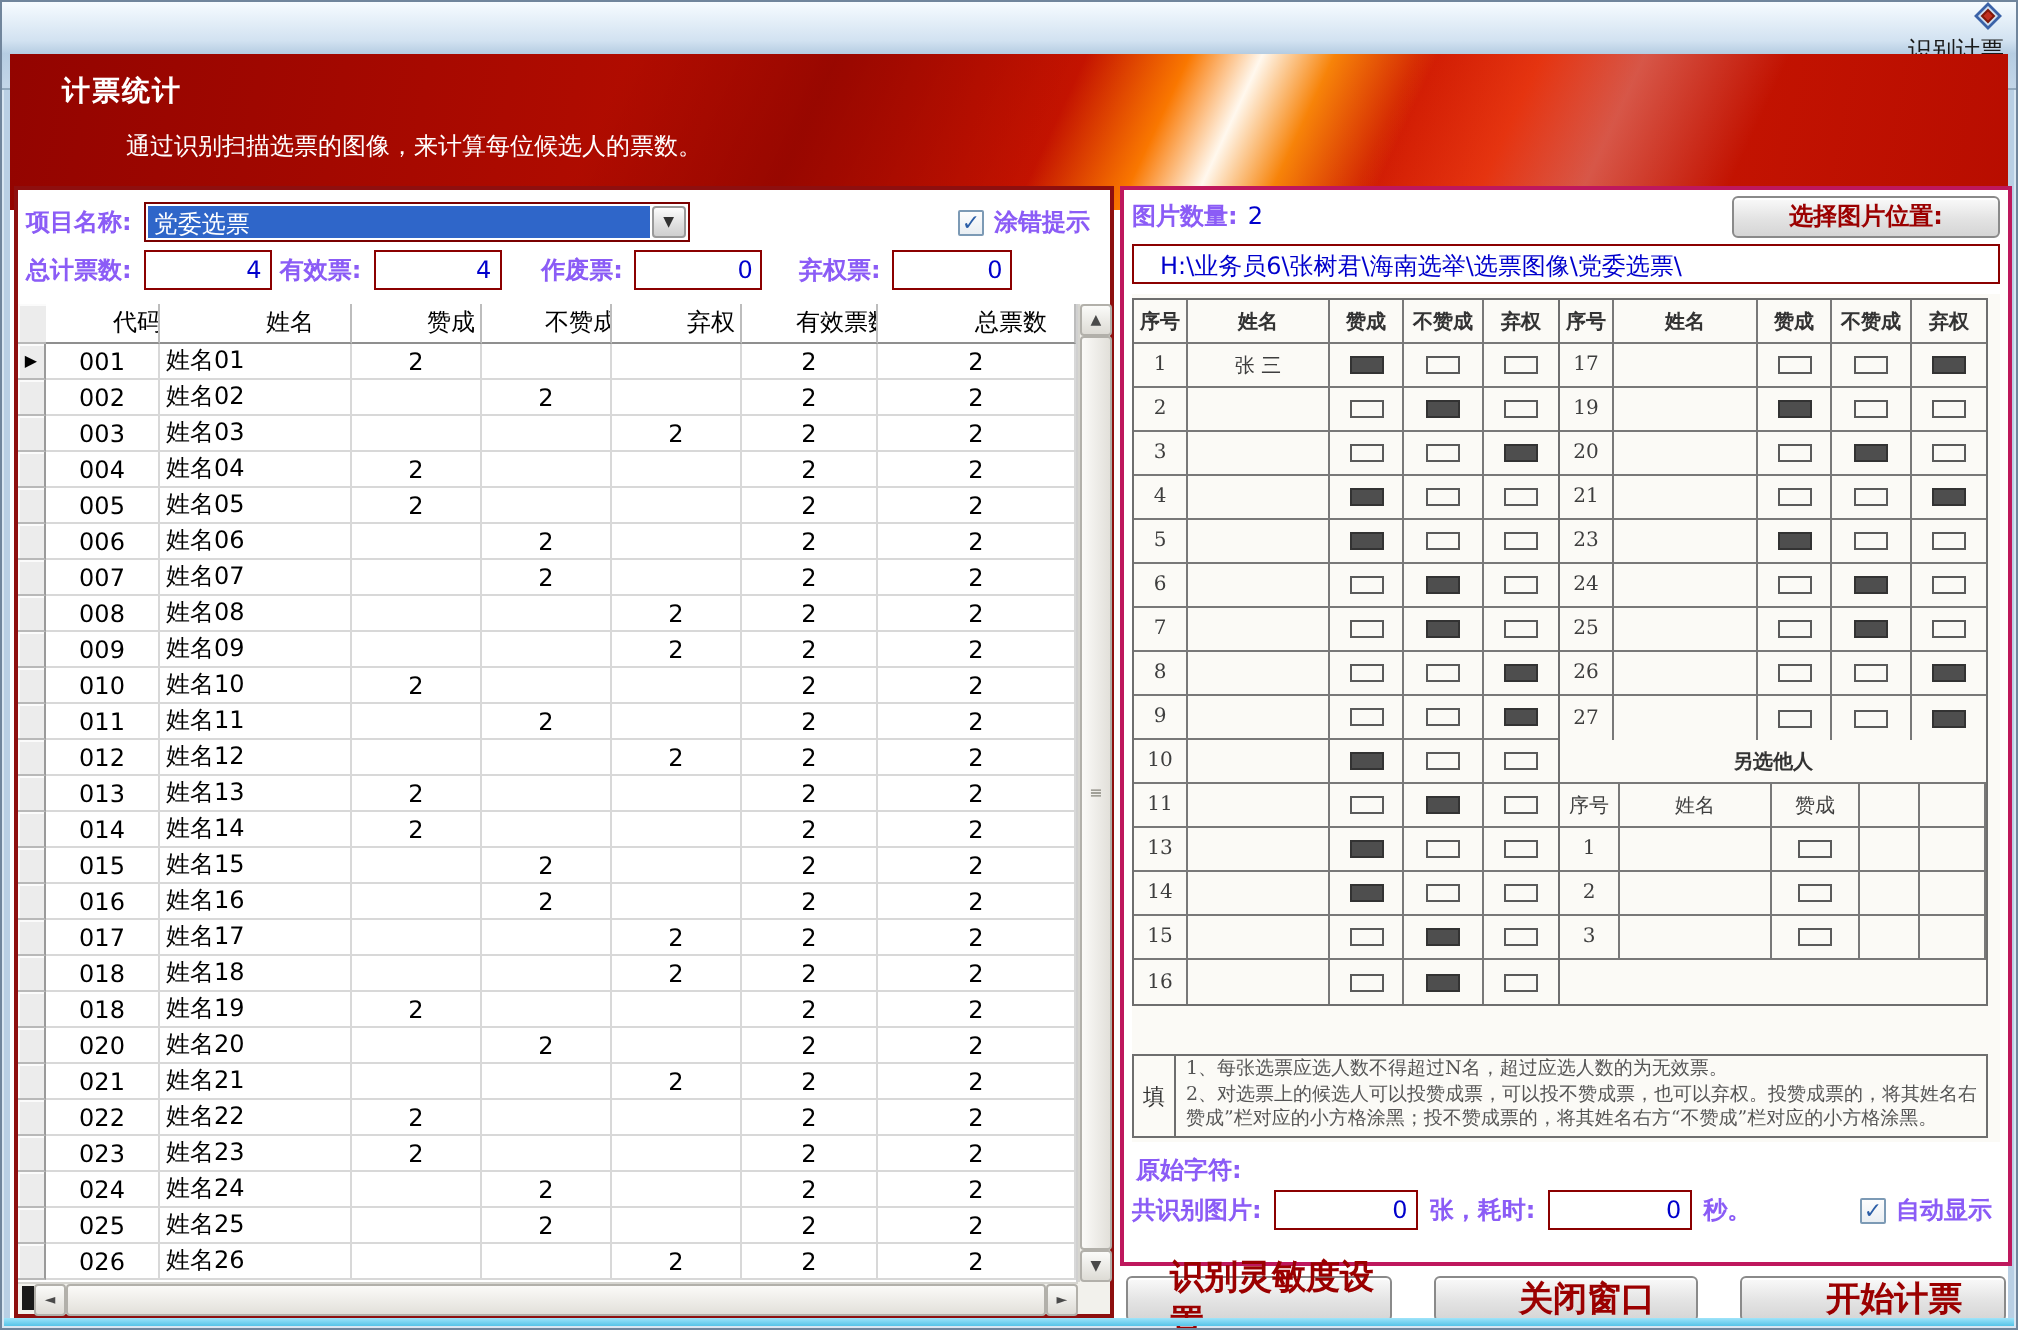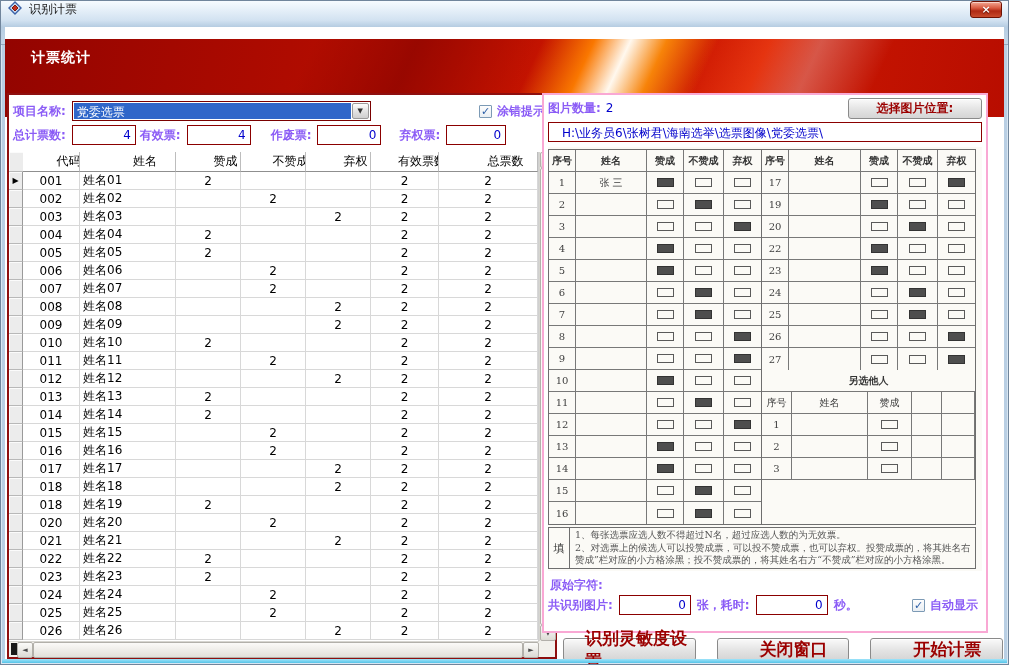--- a/index.html
+++ b/index.html
@@ -9,62 +9,62 @@
   .window {
     position:relative; width:1009px; height:665px;
     background:#b9cfe4; border:1px solid #70859c; overflow:hidden;
     box-shadow:inset 0 0 0 1px #d8e6f2;
   }
   
   .titlebar {
     position:absolute; left:0; top:0; right:0; height:44px;
     background:linear-gradient(#f6fbff,#d2e2f1 45%,#b6cde2 60%,#c3d6e8);
     border-bottom:1px solid #92a9bd;
-    display:flex; align-items:flex-start; padding:0 6px;
+    display:flex; align-items:flex-end; padding:0 6px;flex-direction:column;
   }
   .title-text { font-size:12px; color:#1a1a1a; margin-left:6px; }
   .app-icon { width:16px; height:16px; display:inline-block; }
   .close-btn {
     margin-left:auto; width:32px; height:17px; border-radius:3px;
     background:linear-gradient(#f3a894,#d95b41 40%,#b02913 60%,#c84a2c);
     border:1px solid #6e1203; color:#fff; font-size:11px; font-weight:bold;
     display:flex; align-items:center; justify-content:center;
     text-shadow:0 1px 1px #5a0d00; box-shadow:inset 0 1px 0 rgba(255,255,255,.5);
     cursor:default;
   }
   
   .client { position:absolute; left:4px; right:4px; top:26px; bottom:5px; background:#fff; }
   .window::after { content:""; position:absolute; left:1px; right:1px; bottom:1px; height:4px;
     background:linear-gradient(#9fe4fa,#56c4e8); }
 
   
   .banner {
-    position:absolute; left:0; right:0; top:12px; height:78px; overflow:hidden;
+    position:absolute; left:0; right:0; top:0; height:78px; overflow:hidden;
     background:linear-gradient(100deg,#930400 0%,#ab0a00 25%,#c01100 48%,#cf1a02 70%,#b80d00 100%);
   }
   .banner::before { content:""; position:absolute; inset:0;
     background:
       linear-gradient(115deg,transparent 52%,rgba(255,130,0,.9) 57%,#fff8ee 60.5%,rgba(255,150,10,.85) 64%,transparent 69%),
       linear-gradient(115deg,transparent 68%,rgba(255,80,30,.5) 74%,rgba(255,255,255,.28) 79%,transparent 86%),
       linear-gradient(115deg,transparent 30%,rgba(120,0,0,.5) 40%,transparent 52%);
   }
   .banner-title { position:absolute; left:26px; top:10px; color:#fff; font-size:14px; font-weight:bold; letter-spacing:1px; }
   .banner-sub   { position:absolute; left:58px; top:38px; color:#fff; font-size:12px; }
 
   
   .left-panel  { position:absolute; left:2px;  top:66px; width:550px; height:566px; border:2px solid #8e0f0f; background:#fff; }
-  .right-panel { position:absolute; left:537px; top:66px; width:446px; height:540px; border:2px solid #f9a8d4; background:#fff; }
+  .right-panel { position:absolute; left:555px; top:66px; width:446px; height:540px; border:2px solid #be185d; background:#fff; }
 
   .red-label { color:#8b5cf6; font-size:12px; font-weight:bold; white-space:nowrap; }
   .blue-val { color:#0000cc; font-size:12px; }
 
   
   .ctrl-block { border-bottom:2px solid #8e0f0f; padding:4px 4px 5px 4px; }
   .ctrl-row { display:flex; align-items:center; height:24px; }
-  .combo { width:299px; height:20px; border:1px solid #7a0000; background:#fff; display:flex; align-items:stretch; margin-left:6px; padding:1px; }
+  .combo { width:273px; height:20px; border:1px solid #7a0000; background:#fff; display:flex; align-items:stretch; margin-left:6px; padding:1px; }
   .combo-text { flex:1; background:#2f66c9; color:#fff; font-size:12px; padding:1px 3px; line-height:16px; }
   .combo-btn { width:17px; margin-left:1px; background:linear-gradient(#fdfdfd,#dfdfdf 60%,#cfcfcf); border:1px solid #9a9a9a; border-radius:2px;
     display:flex; align-items:center; justify-content:center; font-size:7px; color:#333; }
   .vcheck { width:13px; height:13px; border:1px solid #7c9ab5; background:linear-gradient(#fdfdfd,#e9eef3); border-radius:1px;
     display:inline-flex; align-items:center; justify-content:center; color:#2b5ea7; font-size:11px; font-weight:bold; line-height:1; }
   .num-input { height:20px; border:1px solid #8b0000; color:#0000cc; font-size:12px;
     display:flex; align-items:center; justify-content:flex-end; padding-right:4px; background:#fff; }
 
   
   .grid-wrap { position:absolute; left:0; top:57px; right:0; bottom:0; }
@@ -148,20 +148,21 @@
       </svg>
     </span>
     <span class="title-text">识别计票</span>
     <span class="close-btn">×</span>
   </div>
 
   <div class="client">
 
     <div class="banner">
       <div class="banner-title">计票统计</div>
+      <div class="banner-sub">通过识别扫描选票的图像，来计算每位候选人的票数。</div>
     </div>
 
     <div class="left-panel">
       <div class="ctrl-block">
         <div class="ctrl-row">
           <span class="red-label">项目名称:</span>
           <div class="combo">
             <span class="combo-text">党委选票</span>
             <span class="combo-btn">▼</span>
           </div>
@@ -628,33 +629,20 @@
                     <span class="cb"></span>
                   </div>
     <div class="b-cell">
                     <span class="cb filled"></span>
                   </div>
     <div class="b-cell">
                     <span class="cb"></span>
                   </div>
   </div>
                 <div class="b-row">
-    <div class="b-cell">12</div>
-    <div class="b-cell"></div>
-    <div class="b-cell">
-                    <span class="cb"></span>
-                  </div>
-    <div class="b-cell">
-                    <span class="cb"></span>
-                  </div>
-    <div class="b-cell">
-                    <span class="cb filled"></span>
-                  </div>
-  </div>
-                <div class="b-row">
     <div class="b-cell">13</div>
     <div class="b-cell"></div>
     <div class="b-cell">
                     <span class="cb filled"></span>
                   </div>
     <div class="b-cell">
                     <span class="cb"></span>
                   </div>
     <div class="b-cell">
                     <span class="cb"></span>
@@ -743,30 +731,30 @@
                     <span class="cb"></span>
                   </div>
     <div class="b-cell">
                     <span class="cb filled"></span>
                   </div>
     <div class="b-cell">
                     <span class="cb"></span>
                   </div>
   </div>
                 <div class="b-row">
-    <div class="b-cell">22</div>
-    <div class="b-cell"></div>
-    <div class="b-cell">
-                    <span class="cb filled"></span>
-                  </div>
-    <div class="b-cell">
-                    <span class="cb"></span>
-                  </div>
-    <div class="b-cell">
-                    <span class="cb"></span>
+    <div class="b-cell">21</div>
+    <div class="b-cell"></div>
+    <div class="b-cell">
+                    <span class="cb"></span>
+                  </div>
+    <div class="b-cell">
+                    <span class="cb"></span>
+                  </div>
+    <div class="b-cell">
+                    <span class="cb filled"></span>
                   </div>
   </div>
                 <div class="b-row">
     <div class="b-cell">23</div>
     <div class="b-cell"></div>
     <div class="b-cell">
                     <span class="cb filled"></span>
                   </div>
     <div class="b-cell">
                     <span class="cb"></span>

